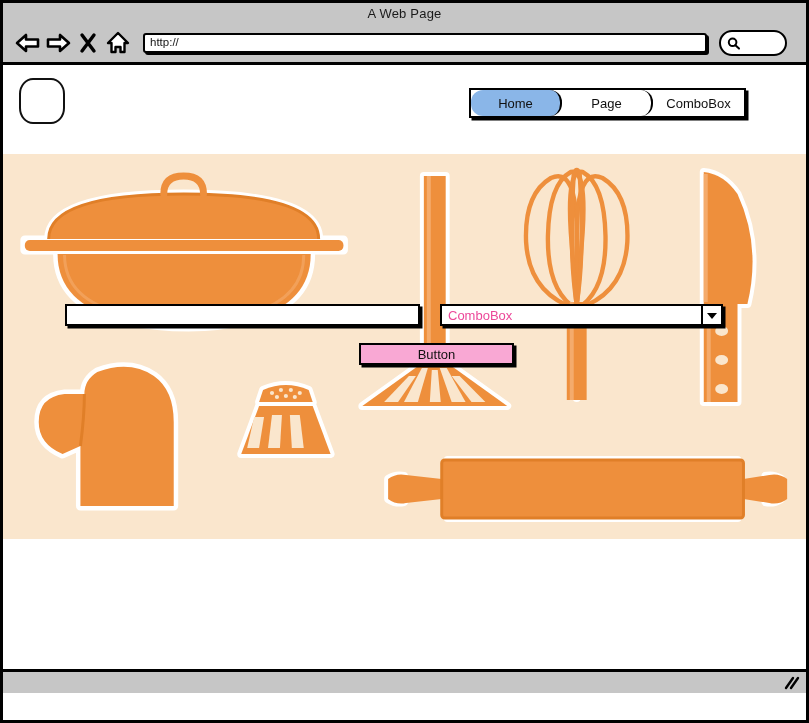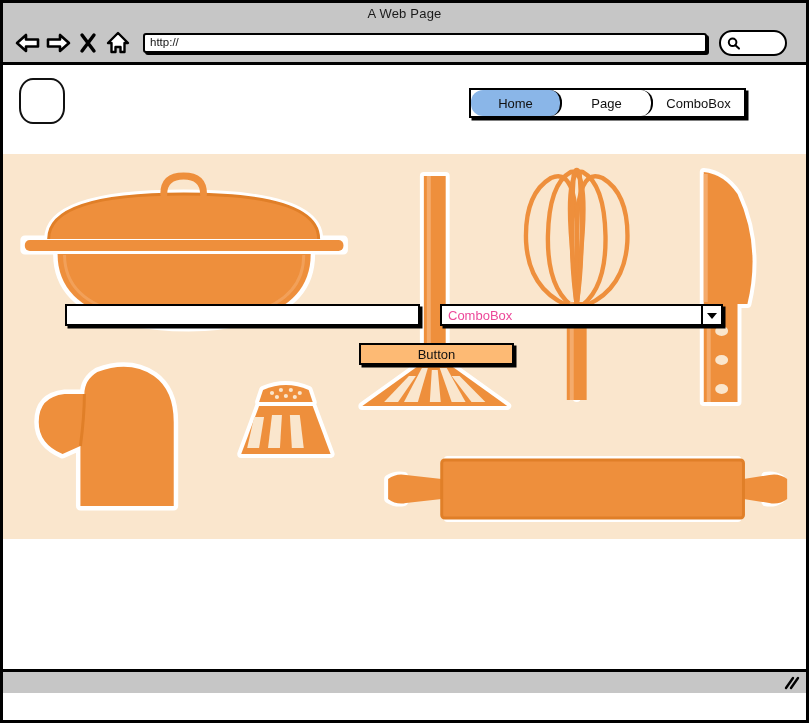--- a/index.html
+++ b/index.html
@@ -207,21 +207,21 @@
     box-sizing: border-box;
   }
   .combobox-arrow svg { display: block; }
 
   .overlay-button {
     position: absolute;
     left: 356px;
     top: 189px;
     width: 155px;
     height: 22px;
-    background: #fdba74;
+    background: #f9a8d4;
     border: 2.5px solid #000000;
     box-shadow: 2.5px 2.5px 0 0 #000000;
     box-sizing: border-box;
     display: flex;
     align-items: center;
     justify-content: center;
     font-size: 13px;
     color: #111111;
     user-select: none;
   }

